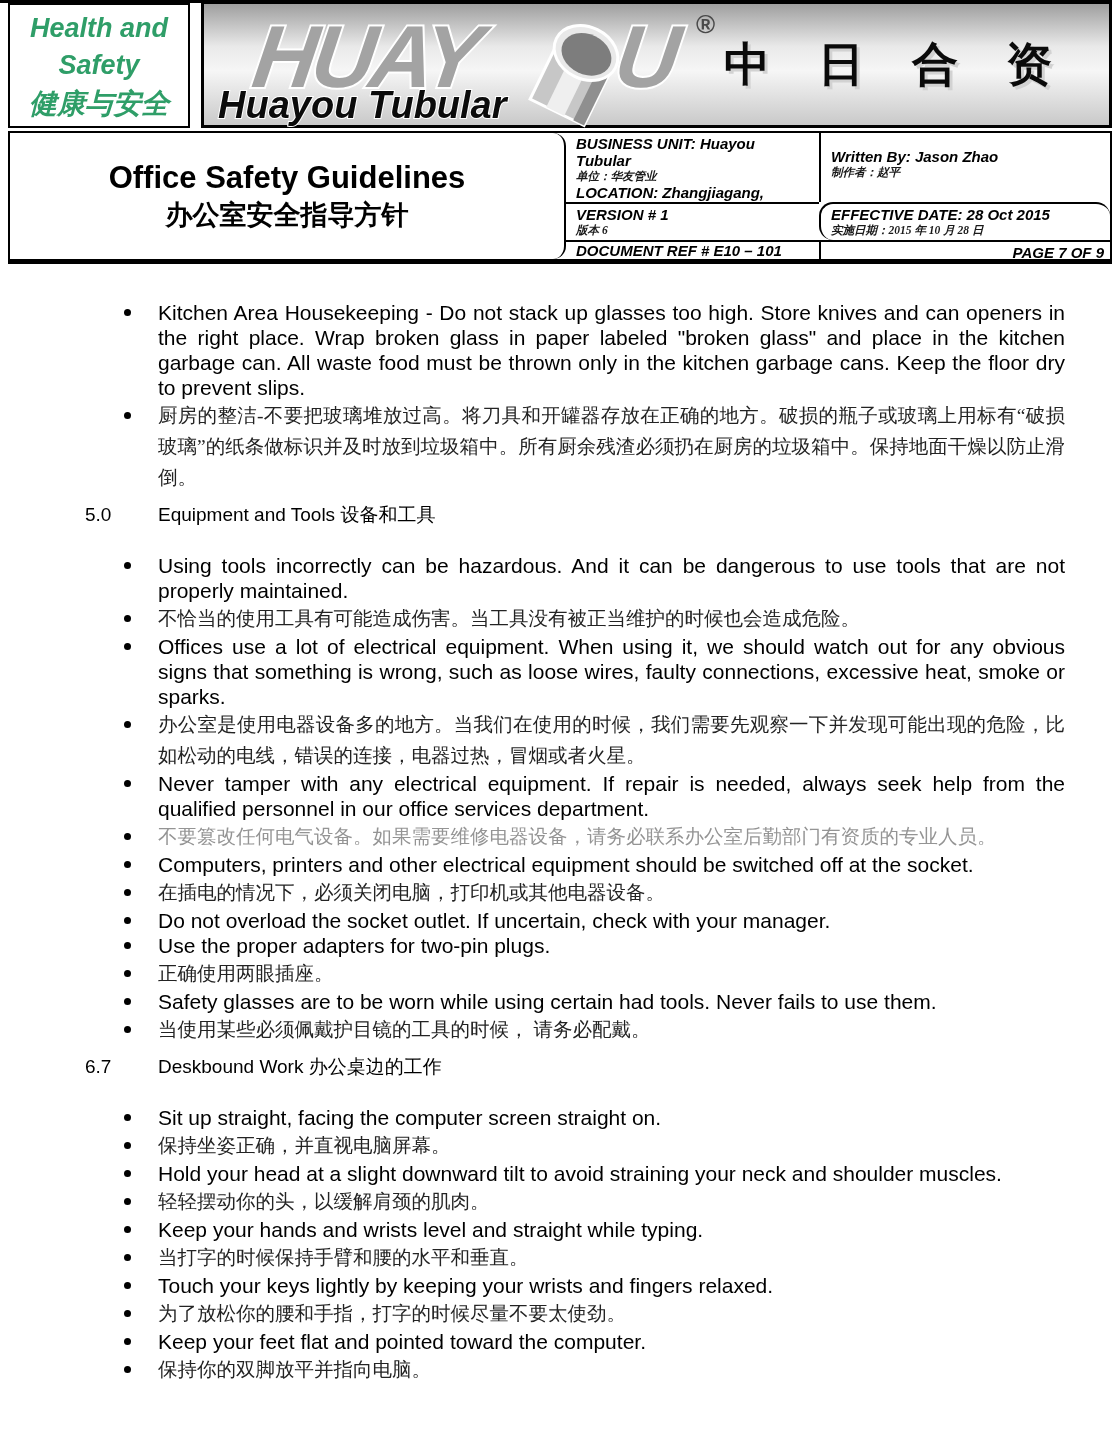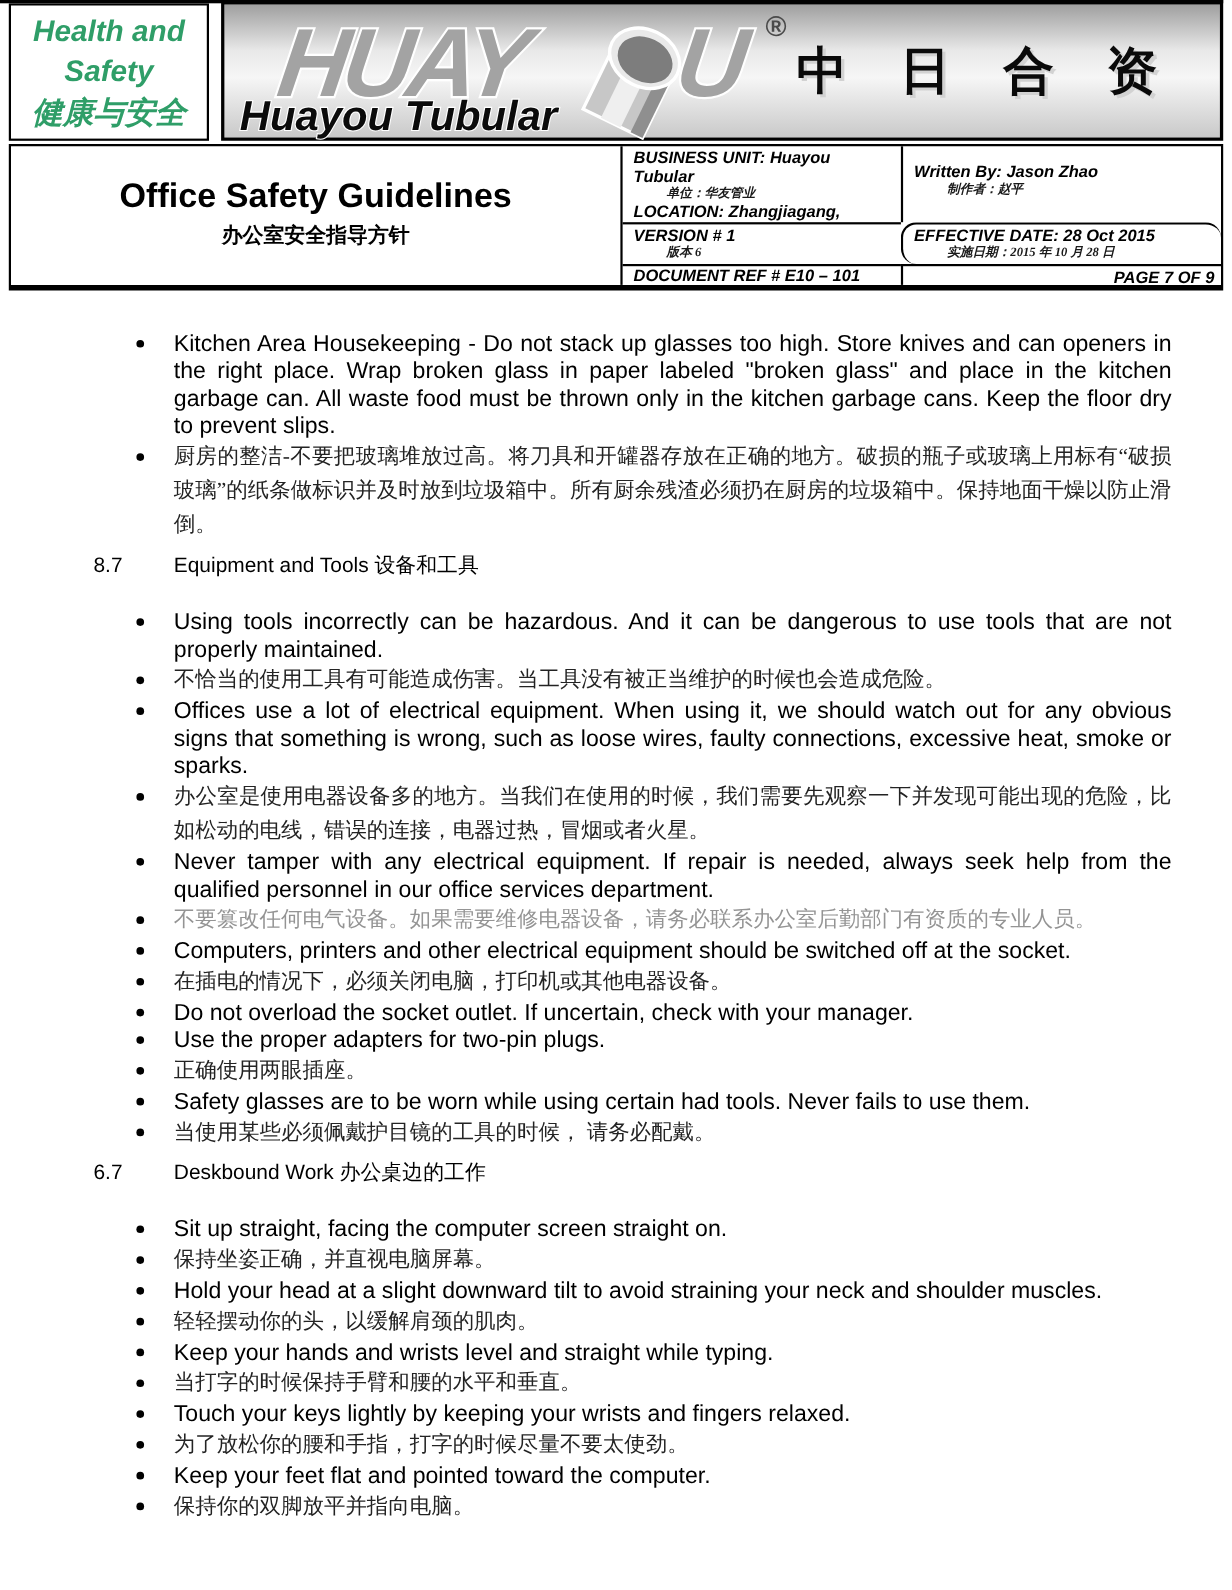--- a/index.html
+++ b/index.html
@@ -22,33 +22,33 @@
   .jv{margin-left:auto;margin-right:14px;font-weight:bold;font-size:46px;letter-spacing:48px;
       color:#0a0a0a;text-shadow:3px 3px 0 #d2d2d2;white-space:nowrap;
       font-family:"Liberation Sans",sans-serif;}
 
   
   .title-table{position:absolute;left:8px;top:131px;width:1104px;height:133px;box-sizing:border-box;
                border:2px solid #000;border-bottom:5px solid #000;display:grid;
                grid-template-columns:556px 253px 1fr;grid-template-rows:69px 38px 1fr;}
   .cell{box-sizing:border-box;padding:2px 10px;overflow:hidden;}
   .c-title{grid-column:1;grid-row:1/4;border-right:2px solid #000;display:flex;flex-direction:column;
-           align-items:center;justify-content:center;}
+           align-items:center;justify-content:center;border-radius:13px;}
   .t-en{font-size:31px;font-weight:bold;line-height:38px;}
-  .t-zh{font-size:19px;font-weight:bold;line-height:36px;font-family:Liberation Sans, sans-serif;}
+  .t-zh{font-size:27px;font-weight:bold;line-height:36px;font-family:Liberation Sans, sans-serif;}
   .c-bu{grid-column:2;grid-row:1;}
   .c-wb{grid-column:3;grid-row:1;border-left:2px solid #000;padding-top:15px;}
   .c-ver{grid-column:2;grid-row:2;border-top:2px solid #000;}
   .c-eff{grid-column:3;grid-row:2;border-left:2px solid #000;border-top:2px solid #000;border-radius:14px;}
   .c-doc{grid-column:2;grid-row:3;border-top:2px solid #000;display:flex;align-items:center;}
   .c-page{grid-column:3;grid-row:3;border-left:2px solid #000;border-top:2px solid #000;
           text-align:right;padding-right:6px;}
   .i-en{font-weight:bold;font-style:italic;font-size:15px;line-height:17px;}
   .i-zh{font-weight:bold;font-style:italic;font-size:11.5px;line-height:15px;color:#1a1a1a;
-        font-family:"Liberation Serif","DejaVu Serif",serif;margin-left:30px;}
+        font-family:"Liberation Serif","DejaVu Serif",serif;}
 
   
   .doc-body{position:absolute;left:85px;top:300px;width:980px;}
   .bullet{position:relative;padding-left:73px;}
   .bullet .dot{position:absolute;left:39px;width:7px;height:7px;border-radius:50%;background:#000;}
   .bullet.en{font-size:21px;line-height:25px;text-align:justify;color:#000;}
   .bullet.en .dot{top:9px;}
   .bullet.zh{font-size:19.5px;line-height:31px;text-align:justify;color:#232323;
              font-family:"Liberation Serif","DejaVu Serif",serif;}
   .bullet.zh .dot{top:12px;}
@@ -119,21 +119,21 @@
       <div class="cell c-page">
         <div class="i-en">PAGE 7 OF 9</div>
 
       </div>
     </div>
   </div>
 
   <main class="doc-body">
       <div class="bullet en"><span class="dot"></span><span>Kitchen Area Housekeeping - Do not stack up glasses too high.  Store knives and can openers in the right place.  Wrap broken glass in paper labeled "broken glass" and place in the kitchen garbage can.  All waste food must be thrown only in the kitchen garbage cans.  Keep the floor dry to prevent slips.</span></div>
       <div class="bullet zh"><span class="dot"></span><span>厨房的整洁-不要把玻璃堆放过高。将刀具和开罐器存放在正确的地方。破损的瓶子或玻璃上用标有“破损玻璃”的纸条做标识并及时放到垃圾箱中。所有厨余残渣必须扔在厨房的垃圾箱中。保持地面干燥以防止滑倒。</span></div>
-      <div class="heading"><span class="num">8.7</span><span>Equipment and Tools 设备和工具</span></div>
+      <div class="heading"><span class="num">5.0</span><span>Equipment and Tools 设备和工具</span></div>
       <div class="bullet en"><span class="dot"></span><span>Using tools incorrectly can be hazardous.  And it can be dangerous to use tools that are not properly maintained.</span></div>
       <div class="bullet zh"><span class="dot"></span><span>不恰当的使用工具有可能造成伤害。当工具没有被正当维护的时候也会造成危险。</span></div>
       <div class="bullet en"><span class="dot"></span><span>Offices use a lot of electrical equipment.  When using it, we should watch out for any obvious signs that something is wrong, such as loose wires, faulty connections, excessive heat, smoke or sparks.</span></div>
       <div class="bullet zh"><span class="dot"></span><span>办公室是使用电器设备多的地方。当我们在使用的时候，我们需要先观察一下并发现可能出现的危险，比如松动的电线，错误的连接，电器过热，冒烟或者火星。</span></div>
       <div class="bullet en"><span class="dot"></span><span>Never tamper with any electrical equipment.  If repair is needed, always seek help from the qualified personnel in our office services department.</span></div>
       <div class="bullet zh gray"><span class="dot"></span><span>不要篡改任何电气设备。如果需要维修电器设备，请务必联系办公室后勤部门有资质的专业人员。</span></div>
       <div class="bullet en"><span class="dot"></span><span>Computers, printers and other electrical equipment should be switched off at the socket.</span></div>
       <div class="bullet zh"><span class="dot"></span><span>在插电的情况下，必须关闭电脑，打印机或其他电器设备。</span></div>
       <div class="bullet en"><span class="dot"></span><span>Do not overload the socket outlet.  If uncertain, check with your manager.</span></div>
       <div class="bullet en"><span class="dot"></span><span>Use the proper adapters for two-pin plugs.</span></div>

